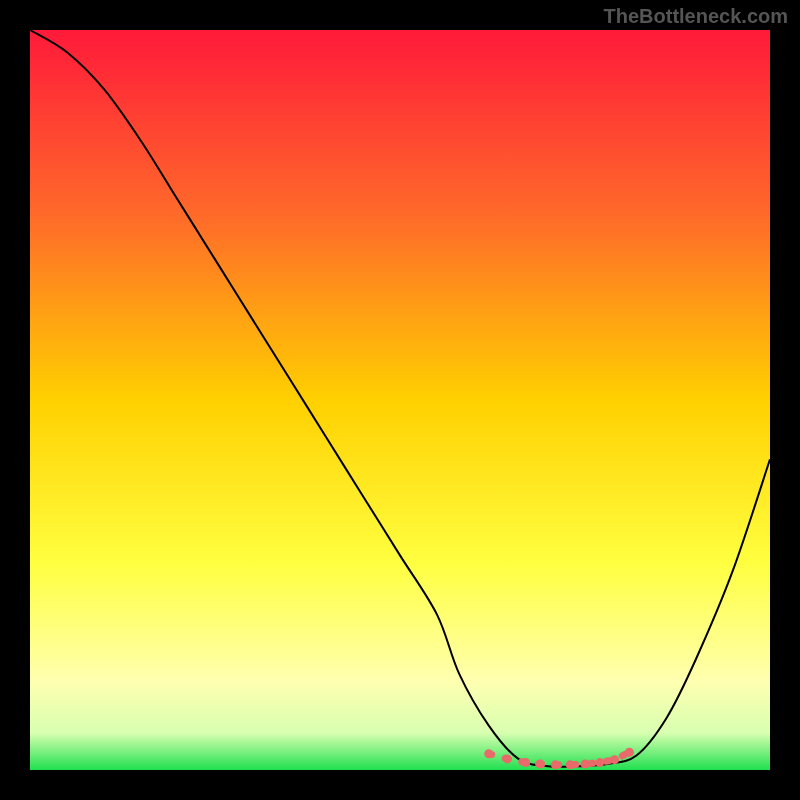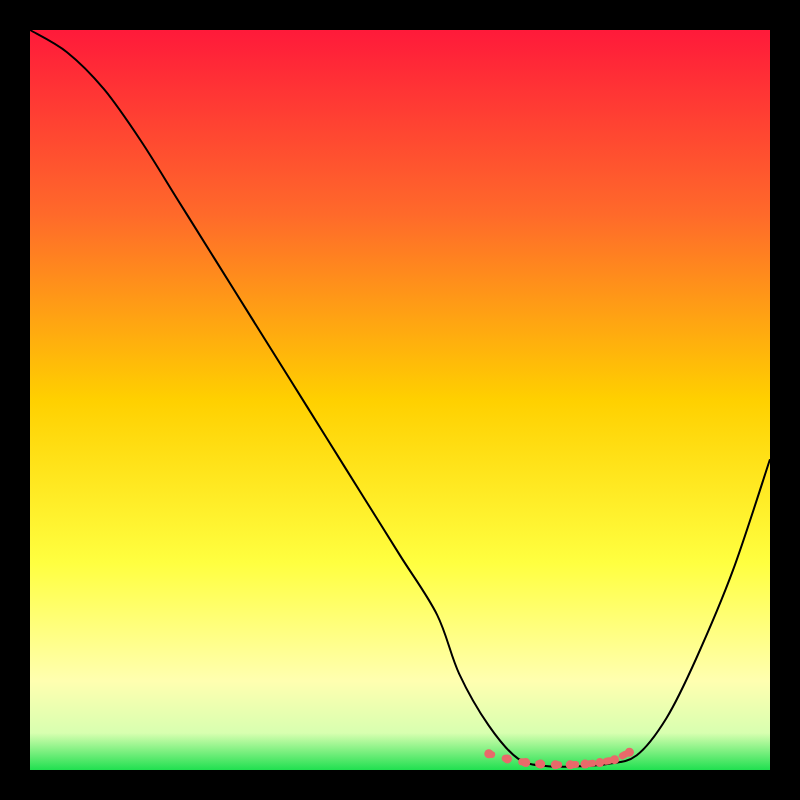--- a/index.html
+++ b/index.html
@@ -29,20 +29,21 @@
     z-index: 10;
   }
   svg {
     display: block;
   }
 </style>
 </head>
 <body>
 <div class="container">
 
+<div class="watermark">TheBottleneck.com</div>
 
 <svg id="chart-svg" width="800" height="800">
   <defs>
     <linearGradient id="bg-grad" x1="0" y1="0" x2="0" y2="1">
           <stop offset="0%" stop-color="#ff1a3a"></stop>
           <stop offset="25%" stop-color="#ff6a2a"></stop>
           <stop offset="50%" stop-color="#ffd000"></stop>
           <stop offset="72%" stop-color="#ffff40"></stop>
           <stop offset="88%" stop-color="#ffffb0"></stop>
           <stop offset="95%" stop-color="#d8ffb0"></stop>

